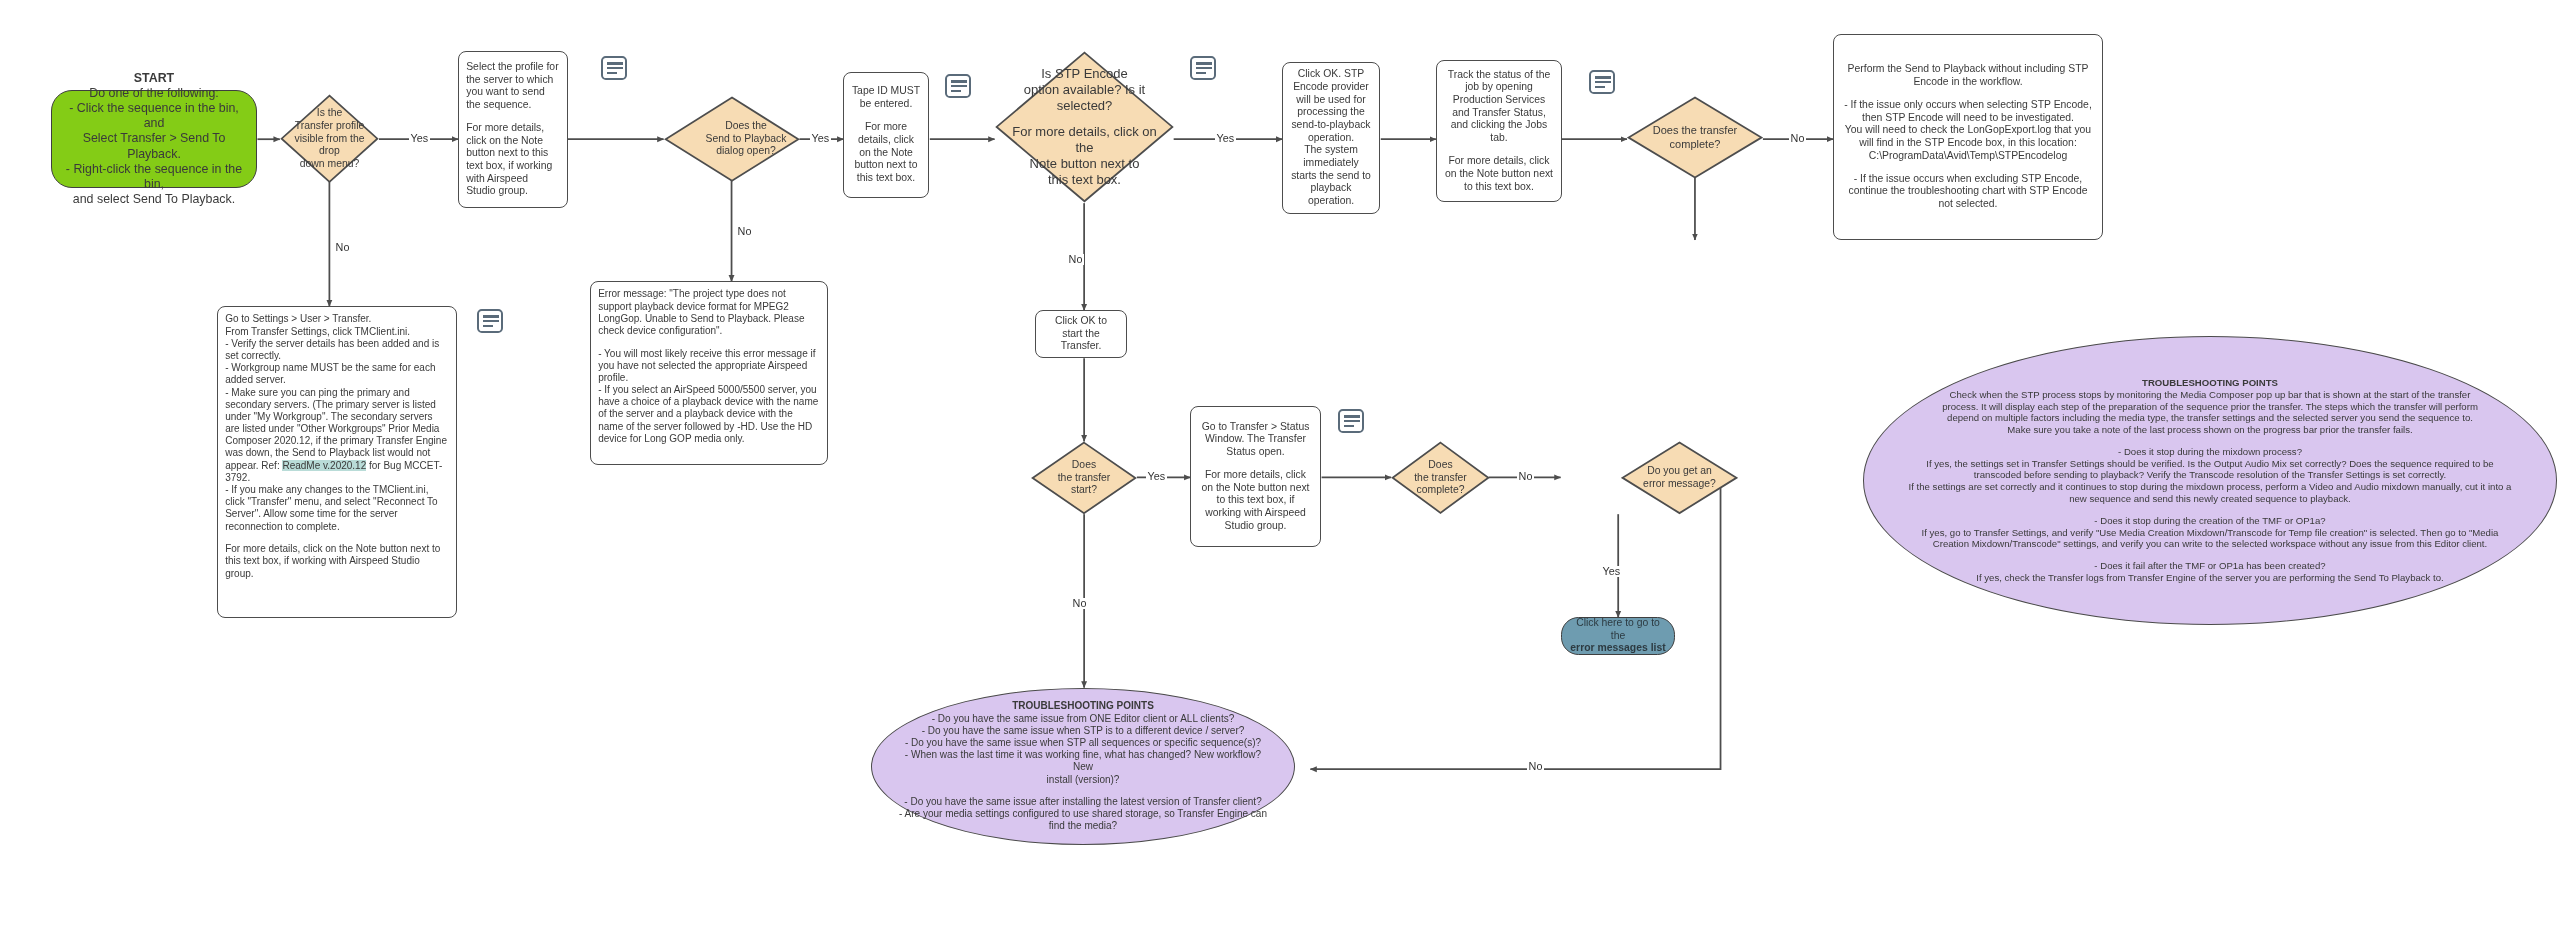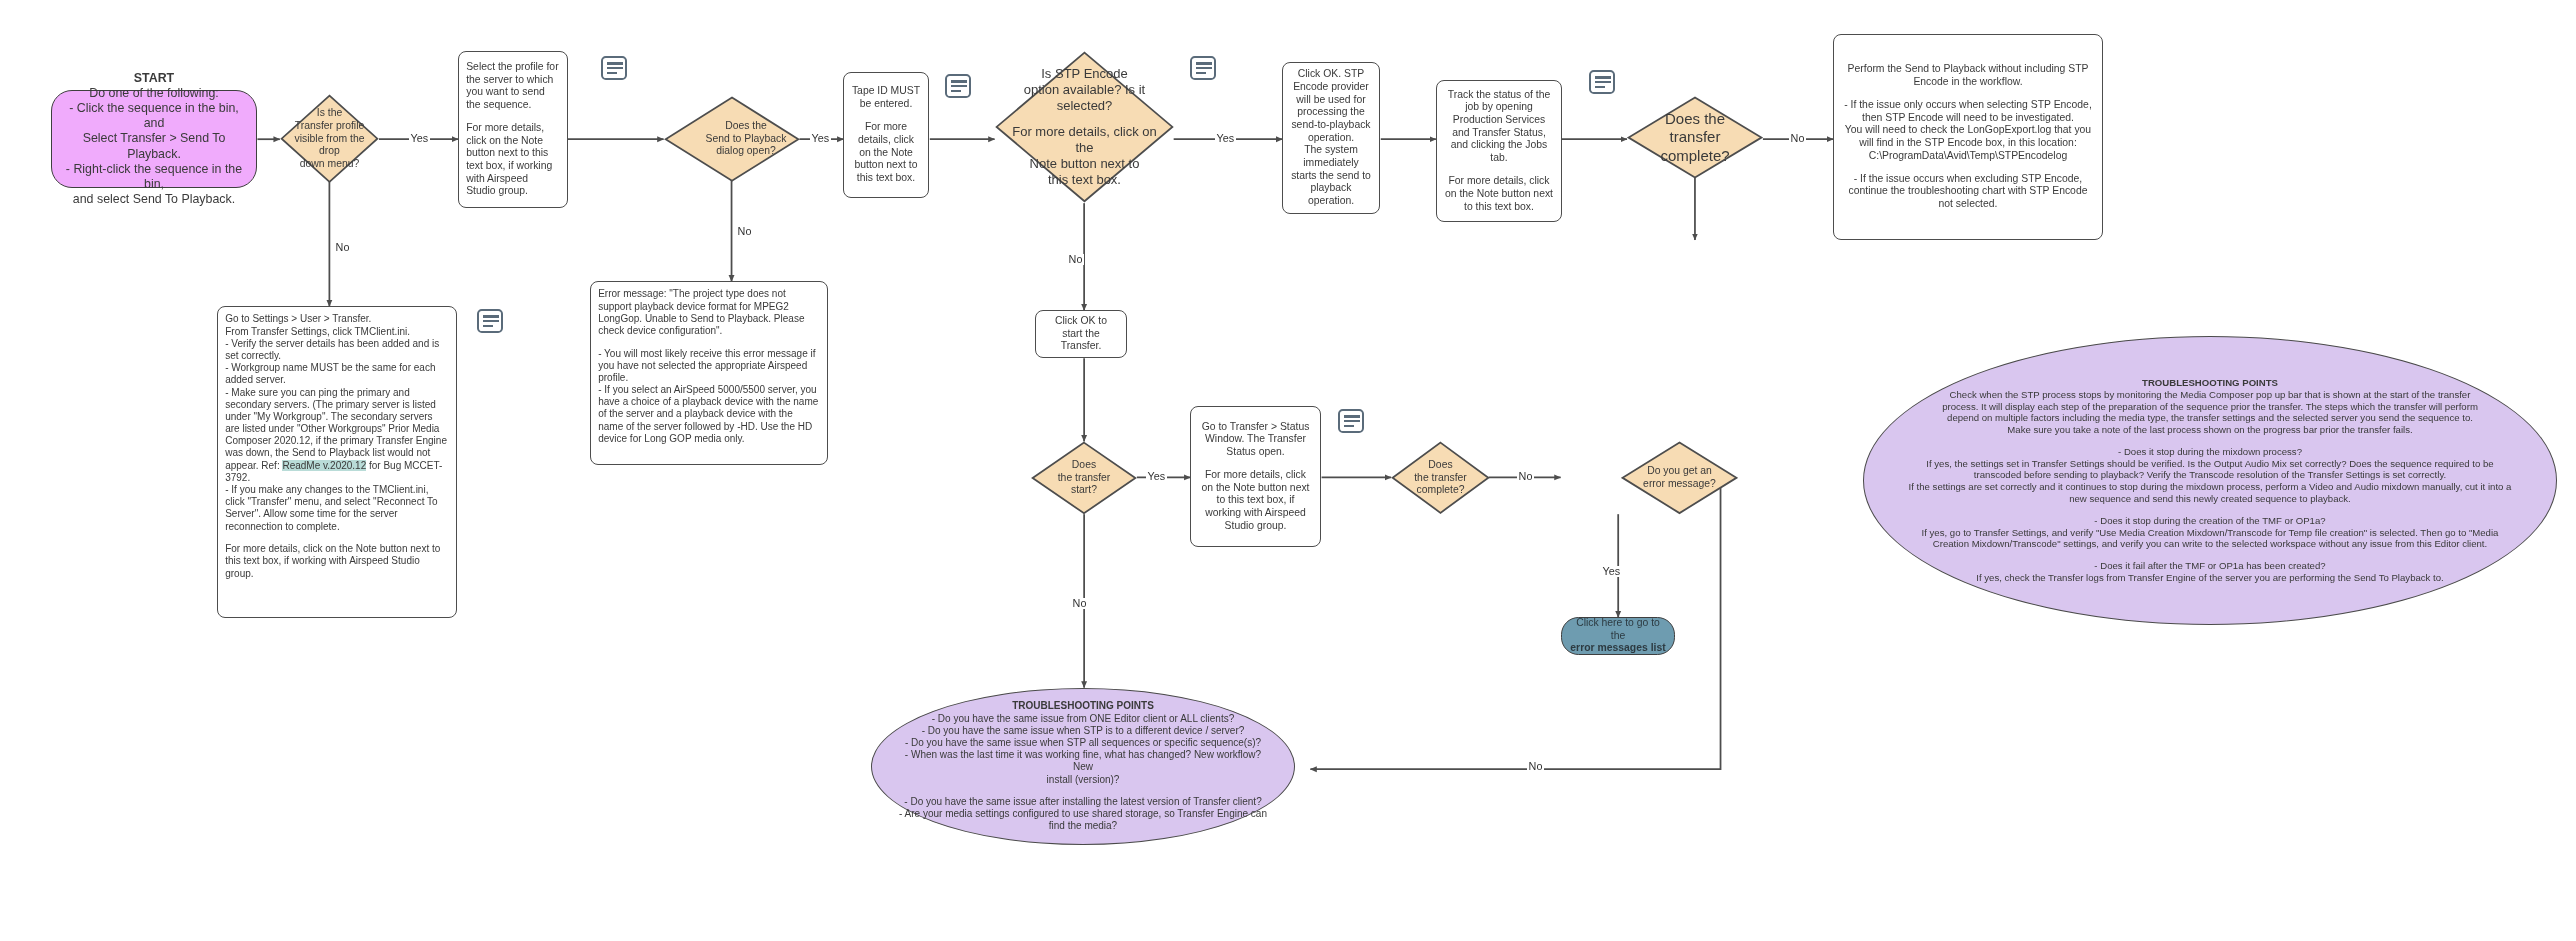--- a/index.html
+++ b/index.html
@@ -12,21 +12,21 @@
         justify-content:center;text-align:center;line-height:1.22;}
   .node .txt{width:100%;}
 
   
   .proc{background:#ffffff;border:1.8px solid #4d4d4d;border-radius:8px;
         font-size:12px;padding:6.4px 7.2px;}
   .proc.left{text-align:left;}
   .proc.left .txt{text-align:left;}
 
   
-  .term{background:#f0abfc;border:1.8px solid #3f3f3f;border-radius:21px;
+  .term{background:#84cc16;border:1.8px solid #3f3f3f;border-radius:21px;
         font-size:12.4px;padding:7.2px 9.6px;}
 
   
   .ellipse{background:#d9c6ef;border:1.8px solid #4a4a4a;border-radius:50%;
            font-size:11.6px;padding:14.4px 24px;}
   .ellipse.big{font-size:12px;}
 
   
   .pill{background:#6e9cb0;border:1.8px solid #3f3f3f;border-radius:17.6px;
         font-size:12px;padding:6.4px 8px;color:#2d3b42;}
@@ -149,21 +149,21 @@
         <span>Note button next to</span><br>
         <span>this text box.</span>
       </span>
     </div>
   </div>
 
   <div class="dia" style="left:1627px;top:96px;width:136px;height:83px;">
     <svg class="shape" viewBox="0 0 170 104" xmlns="http://www.w3.org/2000/svg">
       <polygon points="85,2 168,52 85,102 2,52" fill="#f7dcb4" stroke="#4d4d4d" stroke-width="2.2"></polygon>
     </svg>
-    <div class="lbl" style="font-size:15px;">
+    <div class="lbl" style="font-size:11px;">
       <span>
         <span>Does the transfer</span><br>
         <span>complete?</span>
       </span>
     </div>
   </div>
 
   <div class="dia" style="left:1031px;top:441px;width:106px;height:74px;">
     <svg class="shape" viewBox="0 0 132 92" xmlns="http://www.w3.org/2000/svg">
       <polygon points="66,2 130,46 66,90 2,46" fill="#f7dcb4" stroke="#4d4d4d" stroke-width="2.2"></polygon>
@@ -245,21 +245,21 @@
       <i class="l3"></i>
   </div>
 
   <div class="node proc" style="left:1282px;top:62px;width:98px;height:152px;font-size:10.4px;">
     <div class="txt">
       <span>Click OK. STP Encode provider will be used for processing the send-to-playback operation.</span><br>
       <span>The system immediately starts the send to playback operation.</span>
     </div>
   </div>
 
-  <div class="node proc" style="left:1436px;top:80px;width:126px;height:142px;font-size:10.4px;">
+  <div class="node proc" style="left:1436px;top:60px;width:126px;height:142px;font-size:10.4px;">
     <div class="txt">
       <span>Track the status of the job by opening Production Services and Transfer Status, and clicking the Jobs tab.</span>
       <span class="gap"></span>
       <span>For more details, click on the Note button next to this text box.</span>
     </div>
   </div>
   <div class="noteicon" style="left:1589px;top:70px;">
     <i class="l1"></i>
       <i class="l2"></i>
       <i class="l3"></i>

